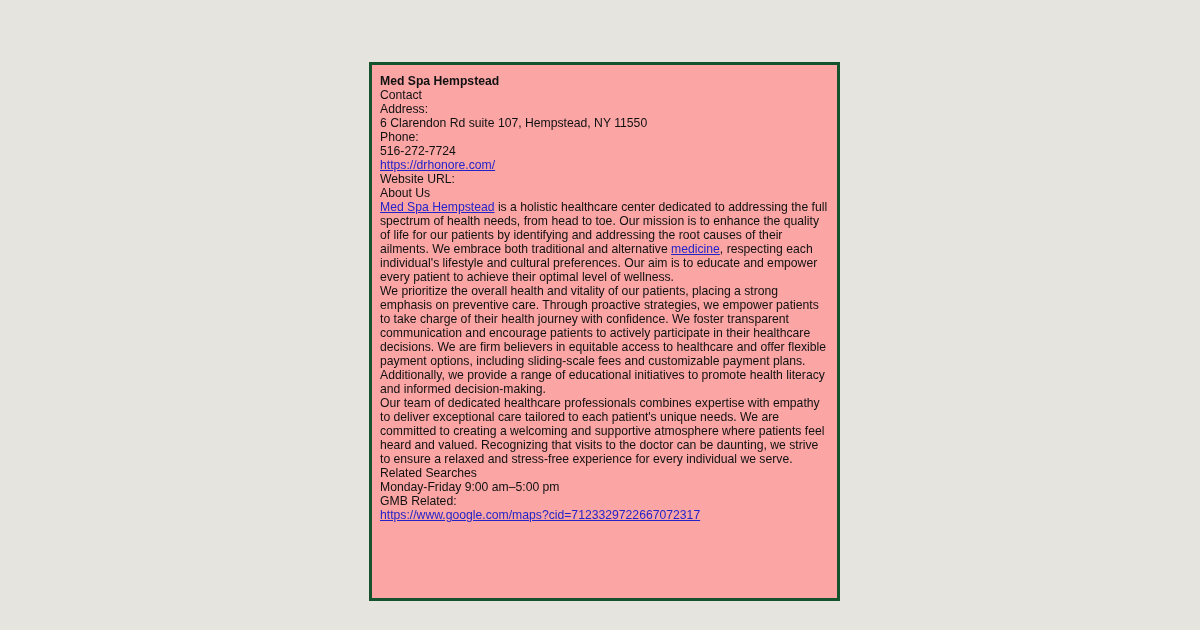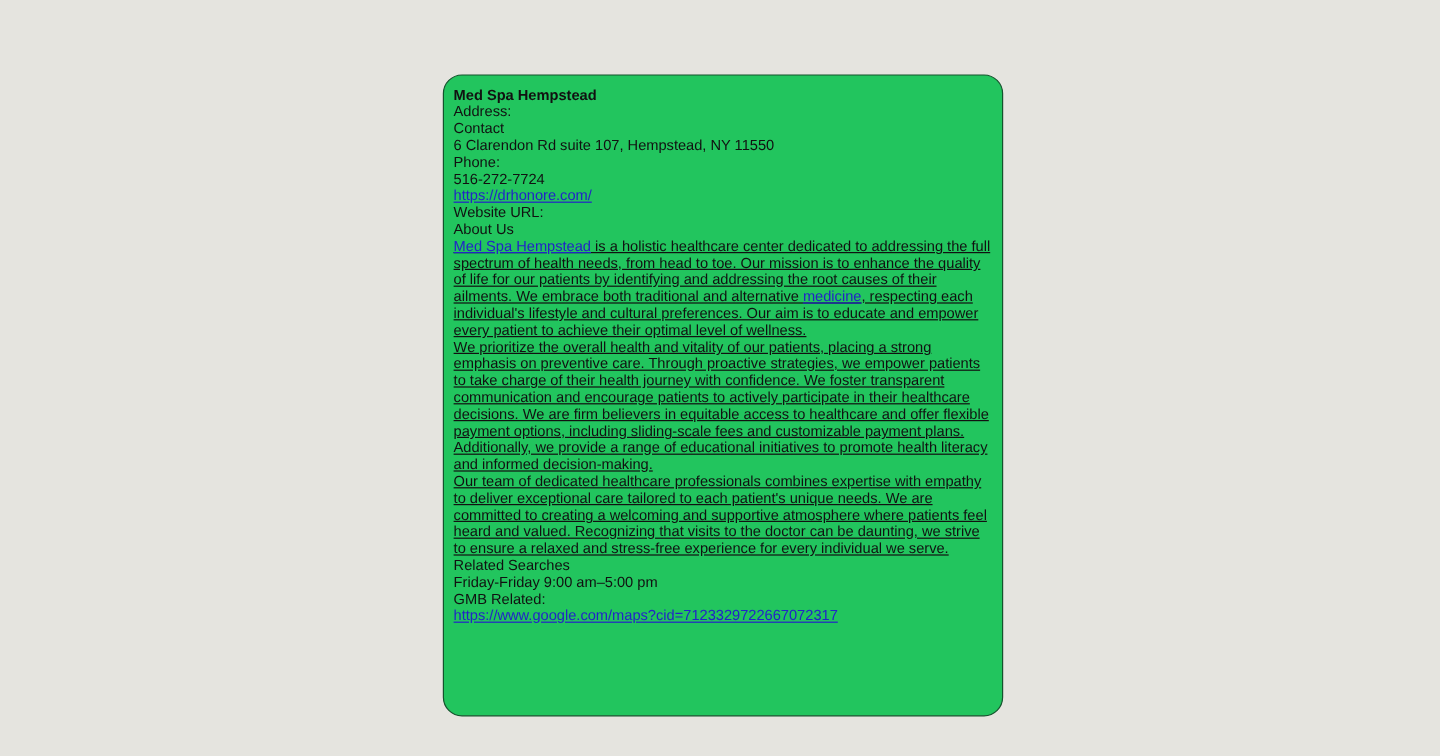--- a/index.html
+++ b/index.html
@@ -10,44 +10,44 @@
       font-size: 12.2px;
       color: #111;
       position: relative;
       overflow: hidden;
     }
     .card {
       position: absolute;
       left: 369px; top: 62px;
       width: 449px; height: 516px;
       padding: 9px 8px 8px 8px;
-      background: #22c55e;
-      border: 1px solid #14532d;
-      border-radius: 16px;
+      background: #fca5a5;
+      border: 3px solid #14532d;
+      border-radius: 0;
       line-height: 14px;
     }
     .line { display: block; }
     .title { font-weight: bold; }
     a { color: #1a0dab; color: #2323c8; text-decoration: underline; }
-    .para { display: block; text-decoration: underline; }
+    .para { display: block; }
     .sep { color: #111; }
   </style>
 </head>
 <body>
 
 <div class="card">
   <span class="line title">Med Spa Hempstead</span>
+  <span class="line">Contact</span>
   <span class="line">Address:</span>
-  <span class="line">Contact</span>
   <span class="line">6 Clarendon Rd suite 107, Hempstead, NY 11550</span>
   <span class="line">Phone:</span>
   <span class="line">516-272-7724</span>
   <span class="line"><a href="#" title="https://drhonore.com/">https://drhonore.com/</a></span>
   <span class="line">Website URL:</span>
   <span class="line">About Us</span>
   <span class="para"><a href="#">Med Spa Hempstead</a><span> is a holistic healthcare center dedicated to addressing the full spectrum of health needs, from head to toe. Our mission is to enhance the quality of life for our patients by identifying and addressing the root causes of their ailments. We embrace both traditional and alternative </span><a href="#">medicine</a><span>, respecting each individual's lifestyle and cultural preferences. Our aim is to educate and empower every patient to achieve their optimal level of wellness.</span></span>
   <span class="para">We prioritize the overall health and vitality of our patients, placing a strong emphasis on preventive care. Through proactive strategies, we empower patients to take charge of their health journey with confidence. We foster transparent communication and encourage patients to actively participate in their healthcare decisions. We are firm believers in equitable access to healthcare and offer flexible payment options, including sliding-scale fees and customizable payment plans. Additionally, we provide a range of educational initiatives to promote health literacy and informed decision-making.</span>
   <span class="para">Our team of dedicated healthcare professionals combines expertise with empathy to deliver exceptional care tailored to each patient's unique needs. We are committed to creating a welcoming and supportive atmosphere where patients feel heard and valued. Recognizing that visits to the doctor can be daunting, we strive to ensure a relaxed and stress-free experience for every individual we serve.</span>
   <span class="line">Related Searches</span>
-  <span class="line">Friday-Friday 9:00 am–5:00 pm</span>
+  <span class="line">Monday-Friday 9:00 am–5:00 pm</span>
   <span class="line">GMB Related:</span>
   <span class="line"><a href="#">https://www.google.com/maps?cid=7123329722667072317</a></span>
 </div>
 
 </body></html>

